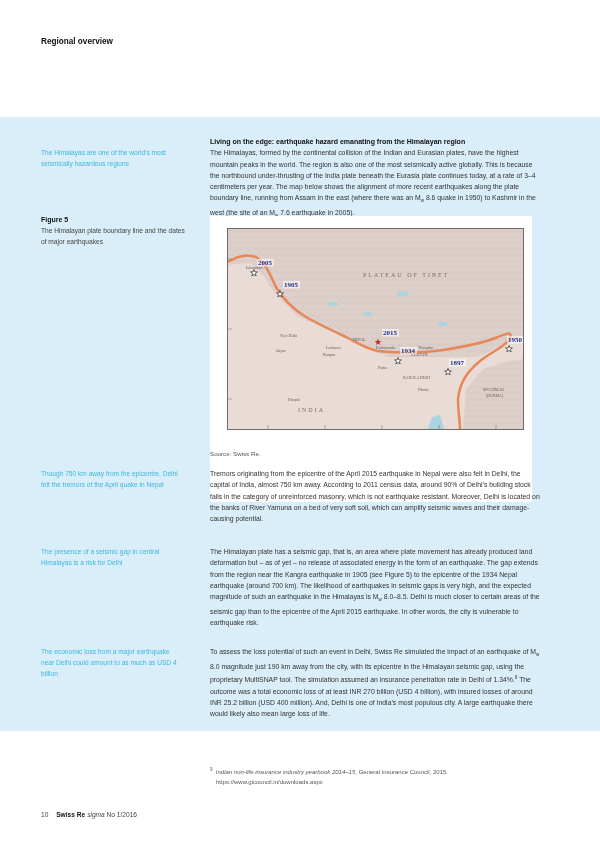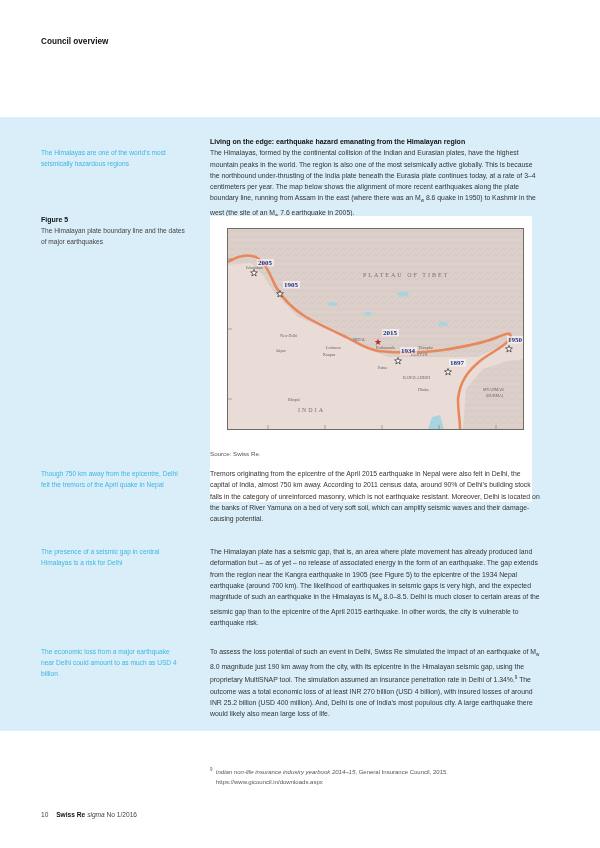--- a/index.html
+++ b/index.html
@@ -37,21 +37,21 @@
   .footer .brand { font-weight: bold; color: #111; margin: 0 2px 0 6px; }
   .footer i { font-style: italic; }
   sub { font-size: 4.5px; }
   .eq-year { font-family: "Liberation Serif", serif; font-weight: bold; fill: #1e2f8a; font-size: 7px; }
   .lbl { font-family: "Liberation Serif", serif; fill: #6a6060; font-size: 4px; }
   .lbl-big { font-family: "Liberation Serif", serif; fill: #7a7070; font-size: 6px; letter-spacing: 2px; }
 </style>
 </head>
 <body>
 
-<div class="section-title">Council overview</div>
+<div class="section-title">Regional overview</div>
 
 <div class="band"></div>
 
 <div class="side" style="top:147px;">The Himalayas are one of the world’s most seismically hazardous regions</div>
 <div class="body-text" style="top:136px;">
   <div class="lead-title">Living on the edge: earthquake hazard emanating from the Himalayan region</div>
   <div><span>The Himalayas, formed by the continental collision of the Indian and Eurasian plates, have the highest mountain peaks in the world. The region is also one of the most seismically active globally. This is because the northbound under-thrusting of the India plate beneath the Eurasia plate continues today, at a rate of 3–4 centimeters per year. The map below shows the alignment of more recent earthquakes along the plate boundary line, running from Assam in the east (where there was an M</span><sub>w</sub><span> 8.6 quake in 1950) to Kashmir in the west (the site of an M</span><sub>w</sub><span> 7.6 earthquake in 2005).</span></div>
 </div>
 
 <div class="fig-label">

